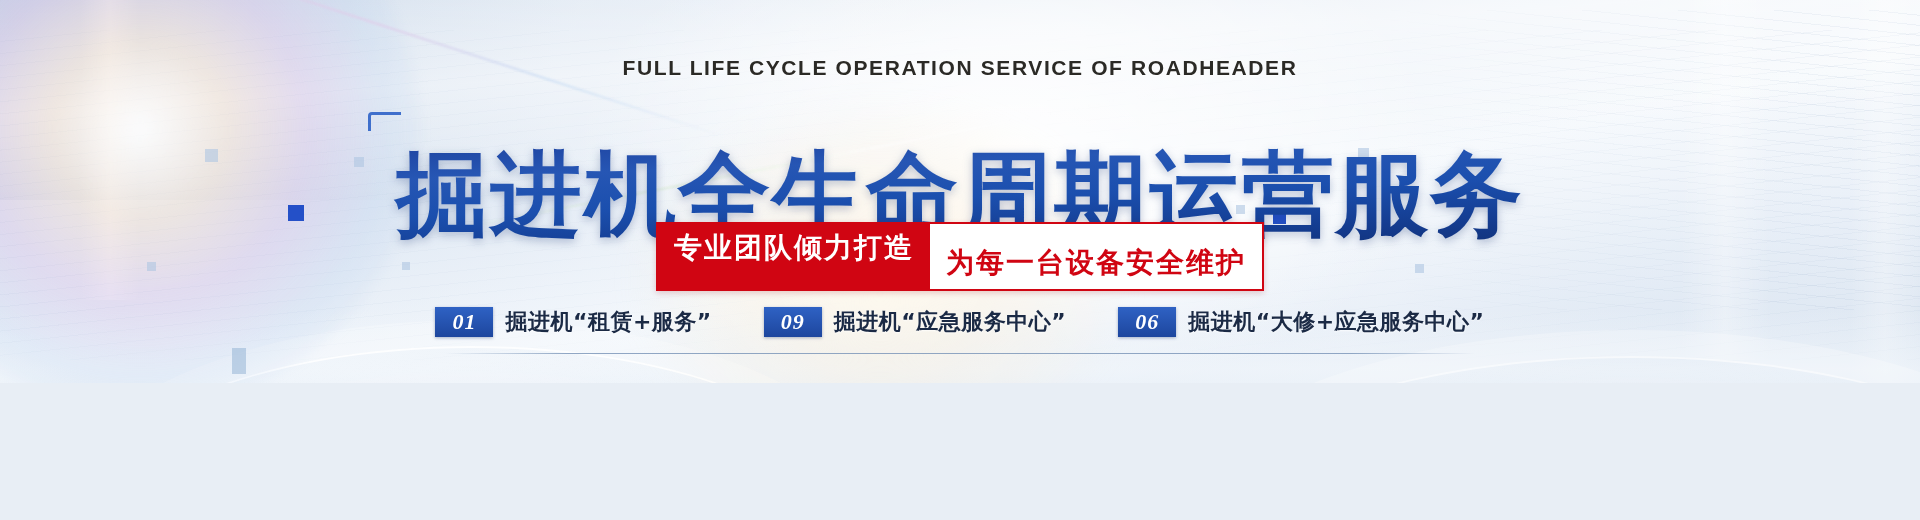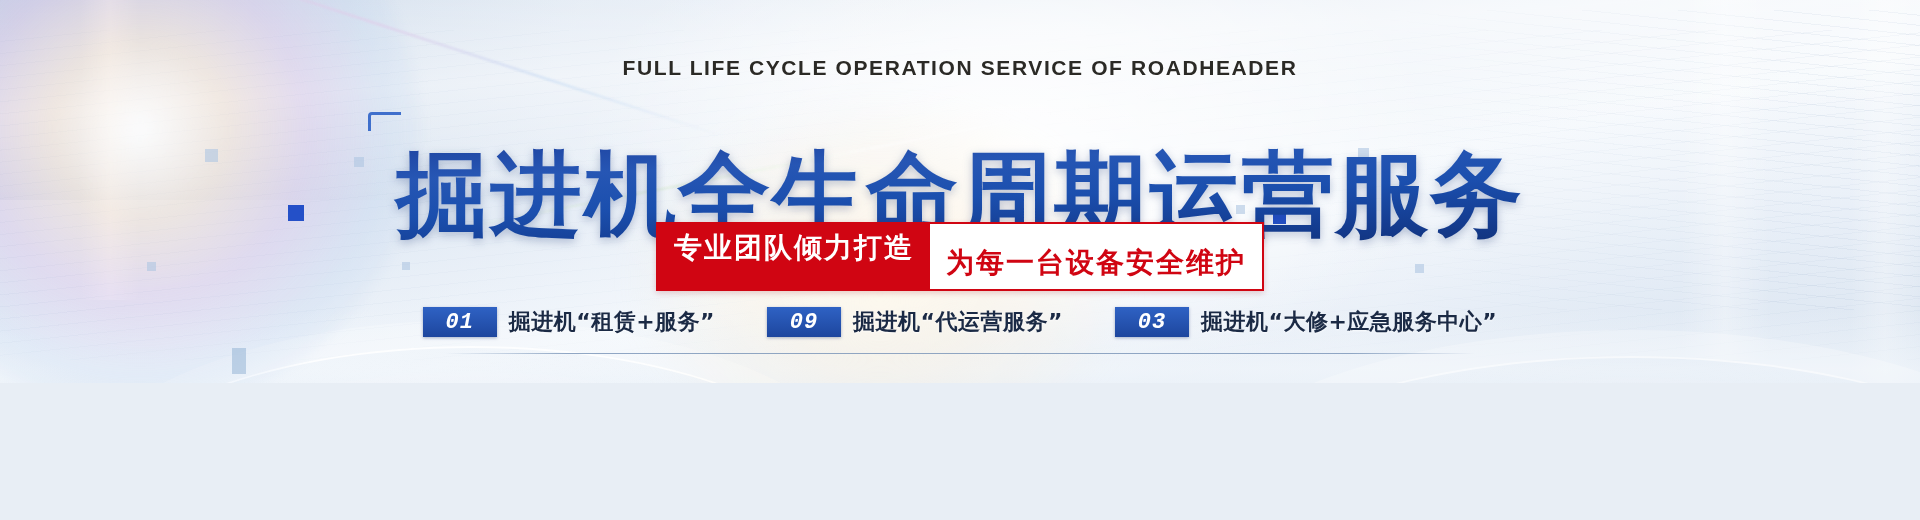--- a/index.html
+++ b/index.html
@@ -165,26 +165,26 @@
   }
   .srv-row{
     display:flex;align-items:center;justify-content:center;
     height:58px;
   }
   .srv-item{
     display:flex;align-items:center;white-space:nowrap;
   }
   .srv-num{
     display:inline-flex;align-items:center;justify-content:center;
-    min-width:42px;height:30px;padding:0 16px;
+    min-width:42px;height:30px;padding:0 8px;
     background:linear-gradient(180deg,#2f62c4 0%,#1d469e 100%);
     color:#ffffff;font-size:22px;font-weight:bold;font-style:italic;
     letter-spacing:1px;margin-right:12px;
     box-shadow:0 1px 3px rgba(20,50,110,.35);
-    font-family:Liberation Mono, monospace;
+    font-family:Liberation Serif, serif;
   }
   .srv-text{
     color:#1b2a45;font-size:22px;font-weight:bold;letter-spacing:.5px;
     font-family:"DejaVu Sans","Liberation Sans",sans-serif;
     text-shadow:0 1px 2px rgba(255,255,255,.75);
   }
   .srv-gap{width:52px;}
   .srv-divider{
     width:1030px;height:1px;margin:2px 0 4px 0;
     background:linear-gradient(90deg, rgba(150,172,200,0) 0%, rgba(126,152,186,.85) 12%, rgba(126,152,186,.85) 88%, rgba(150,172,200,0) 100%);
@@ -243,25 +243,25 @@
     <div class="service-rows">
 
       <div class="srv-row">
         <div class="srv-item">
           <span class="srv-num">01</span>
           <span class="srv-text">掘进机“租赁+服务”</span>
         </div>
         <div class="srv-gap"></div>
         <div class="srv-item">
           <span class="srv-num">09</span>
-          <span class="srv-text">掘进机“代运营服务”</span>
+          <span class="srv-text">掘进机“应急服务中心”</span>
         </div>
         <div class="srv-gap"></div>
         <div class="srv-item">
-          <span class="srv-num">03</span>
+          <span class="srv-num">06</span>
           <span class="srv-text">掘进机“大修+应急服务中心”</span>
         </div>
       </div>
 
       <div class="srv-divider"></div>
 
 
     </div>
   </div>
 </div>

